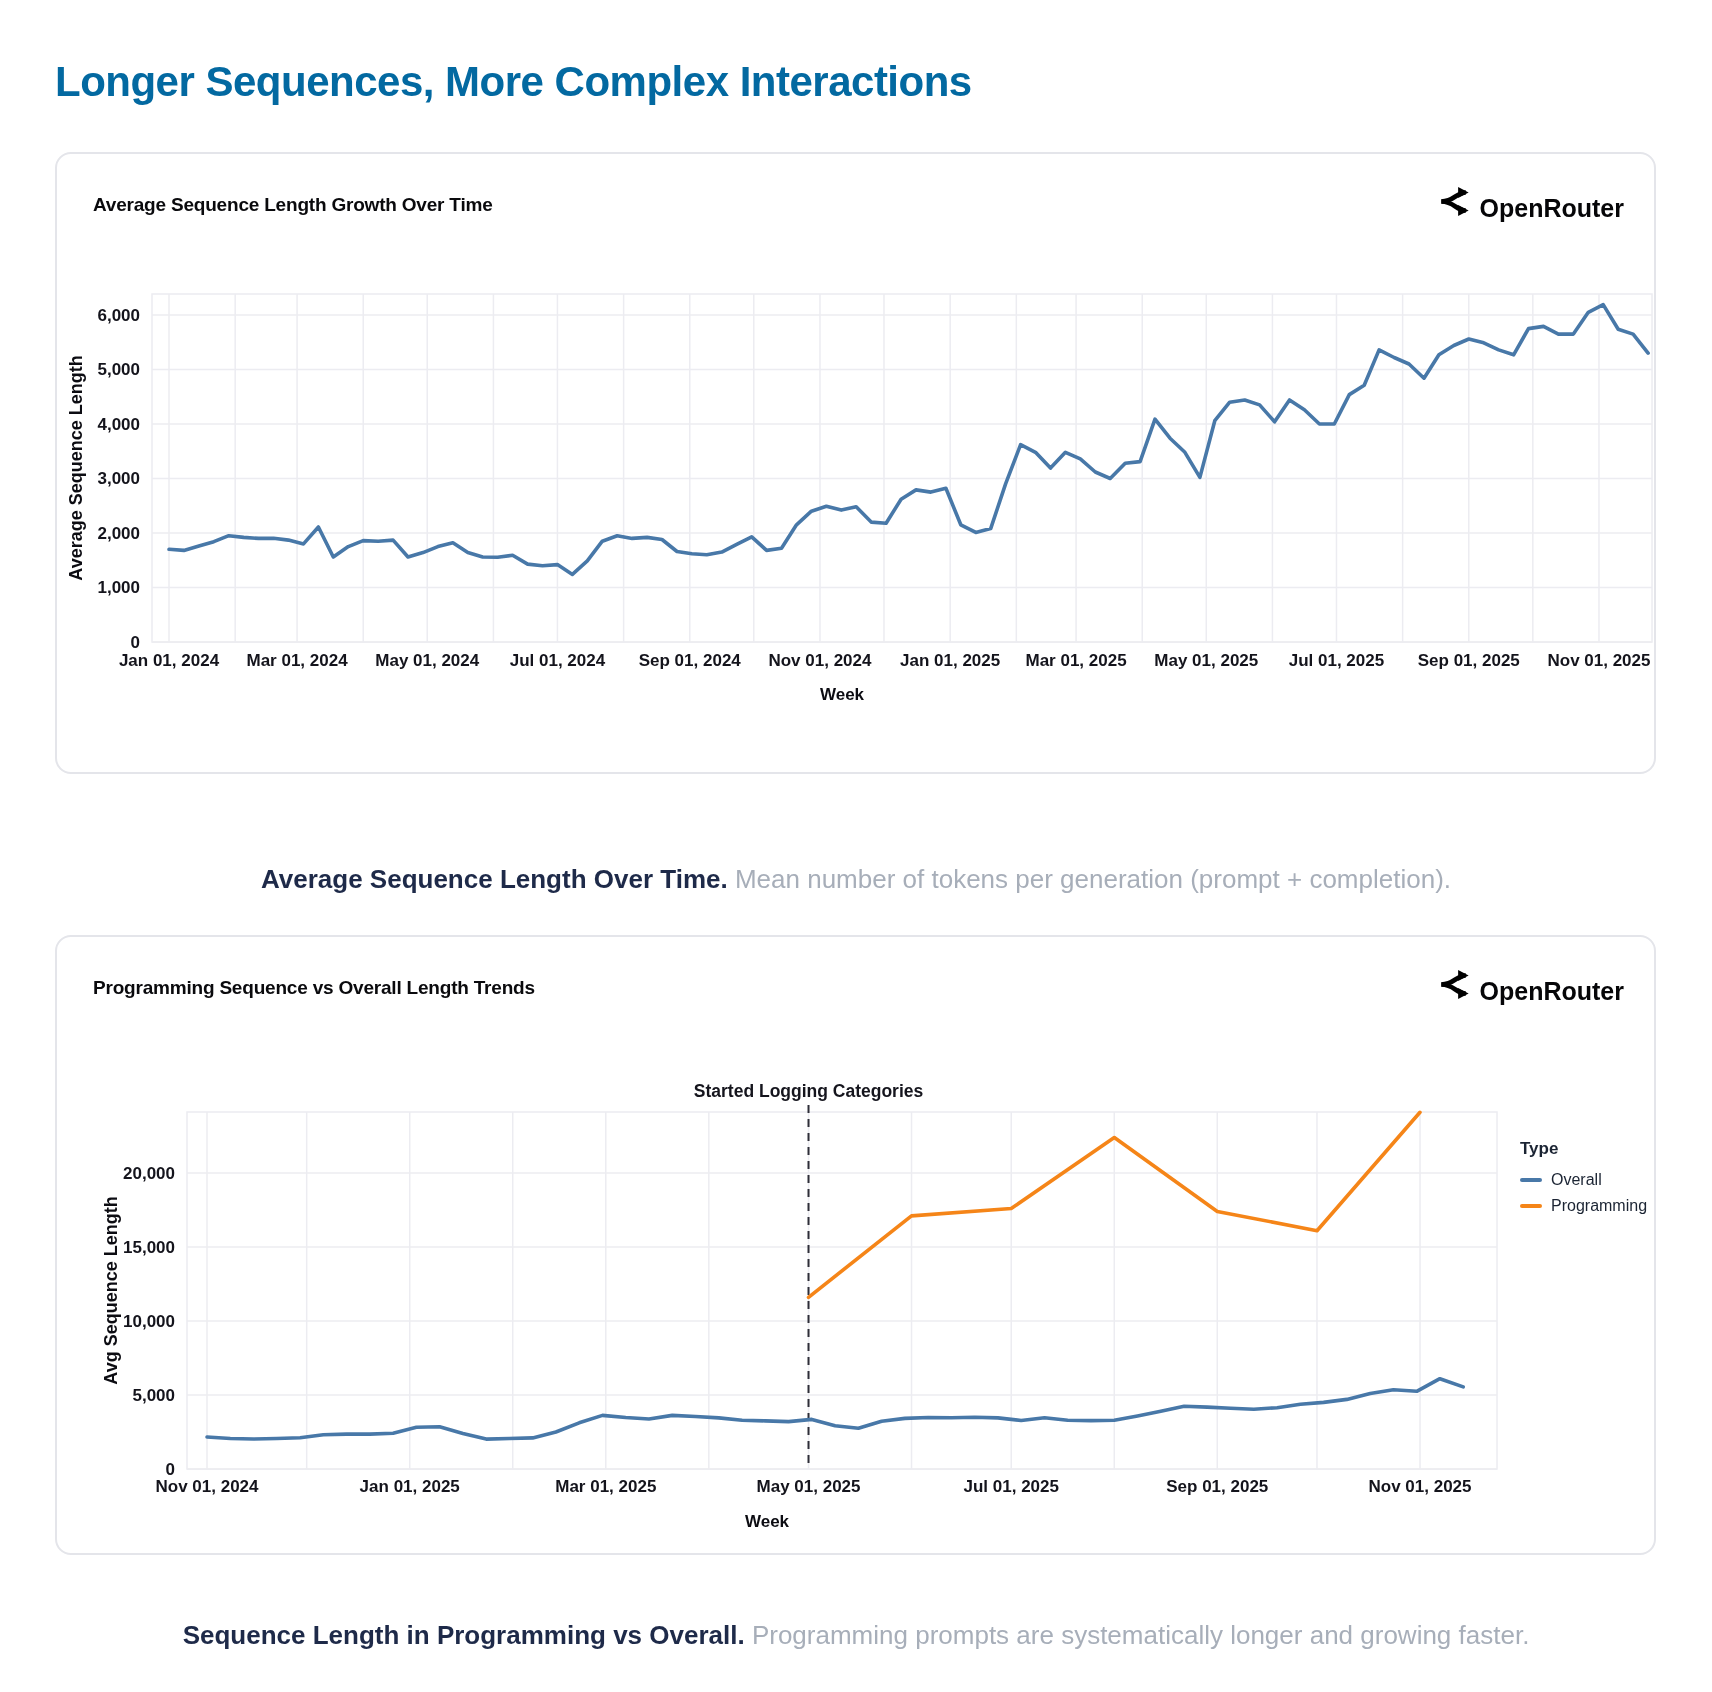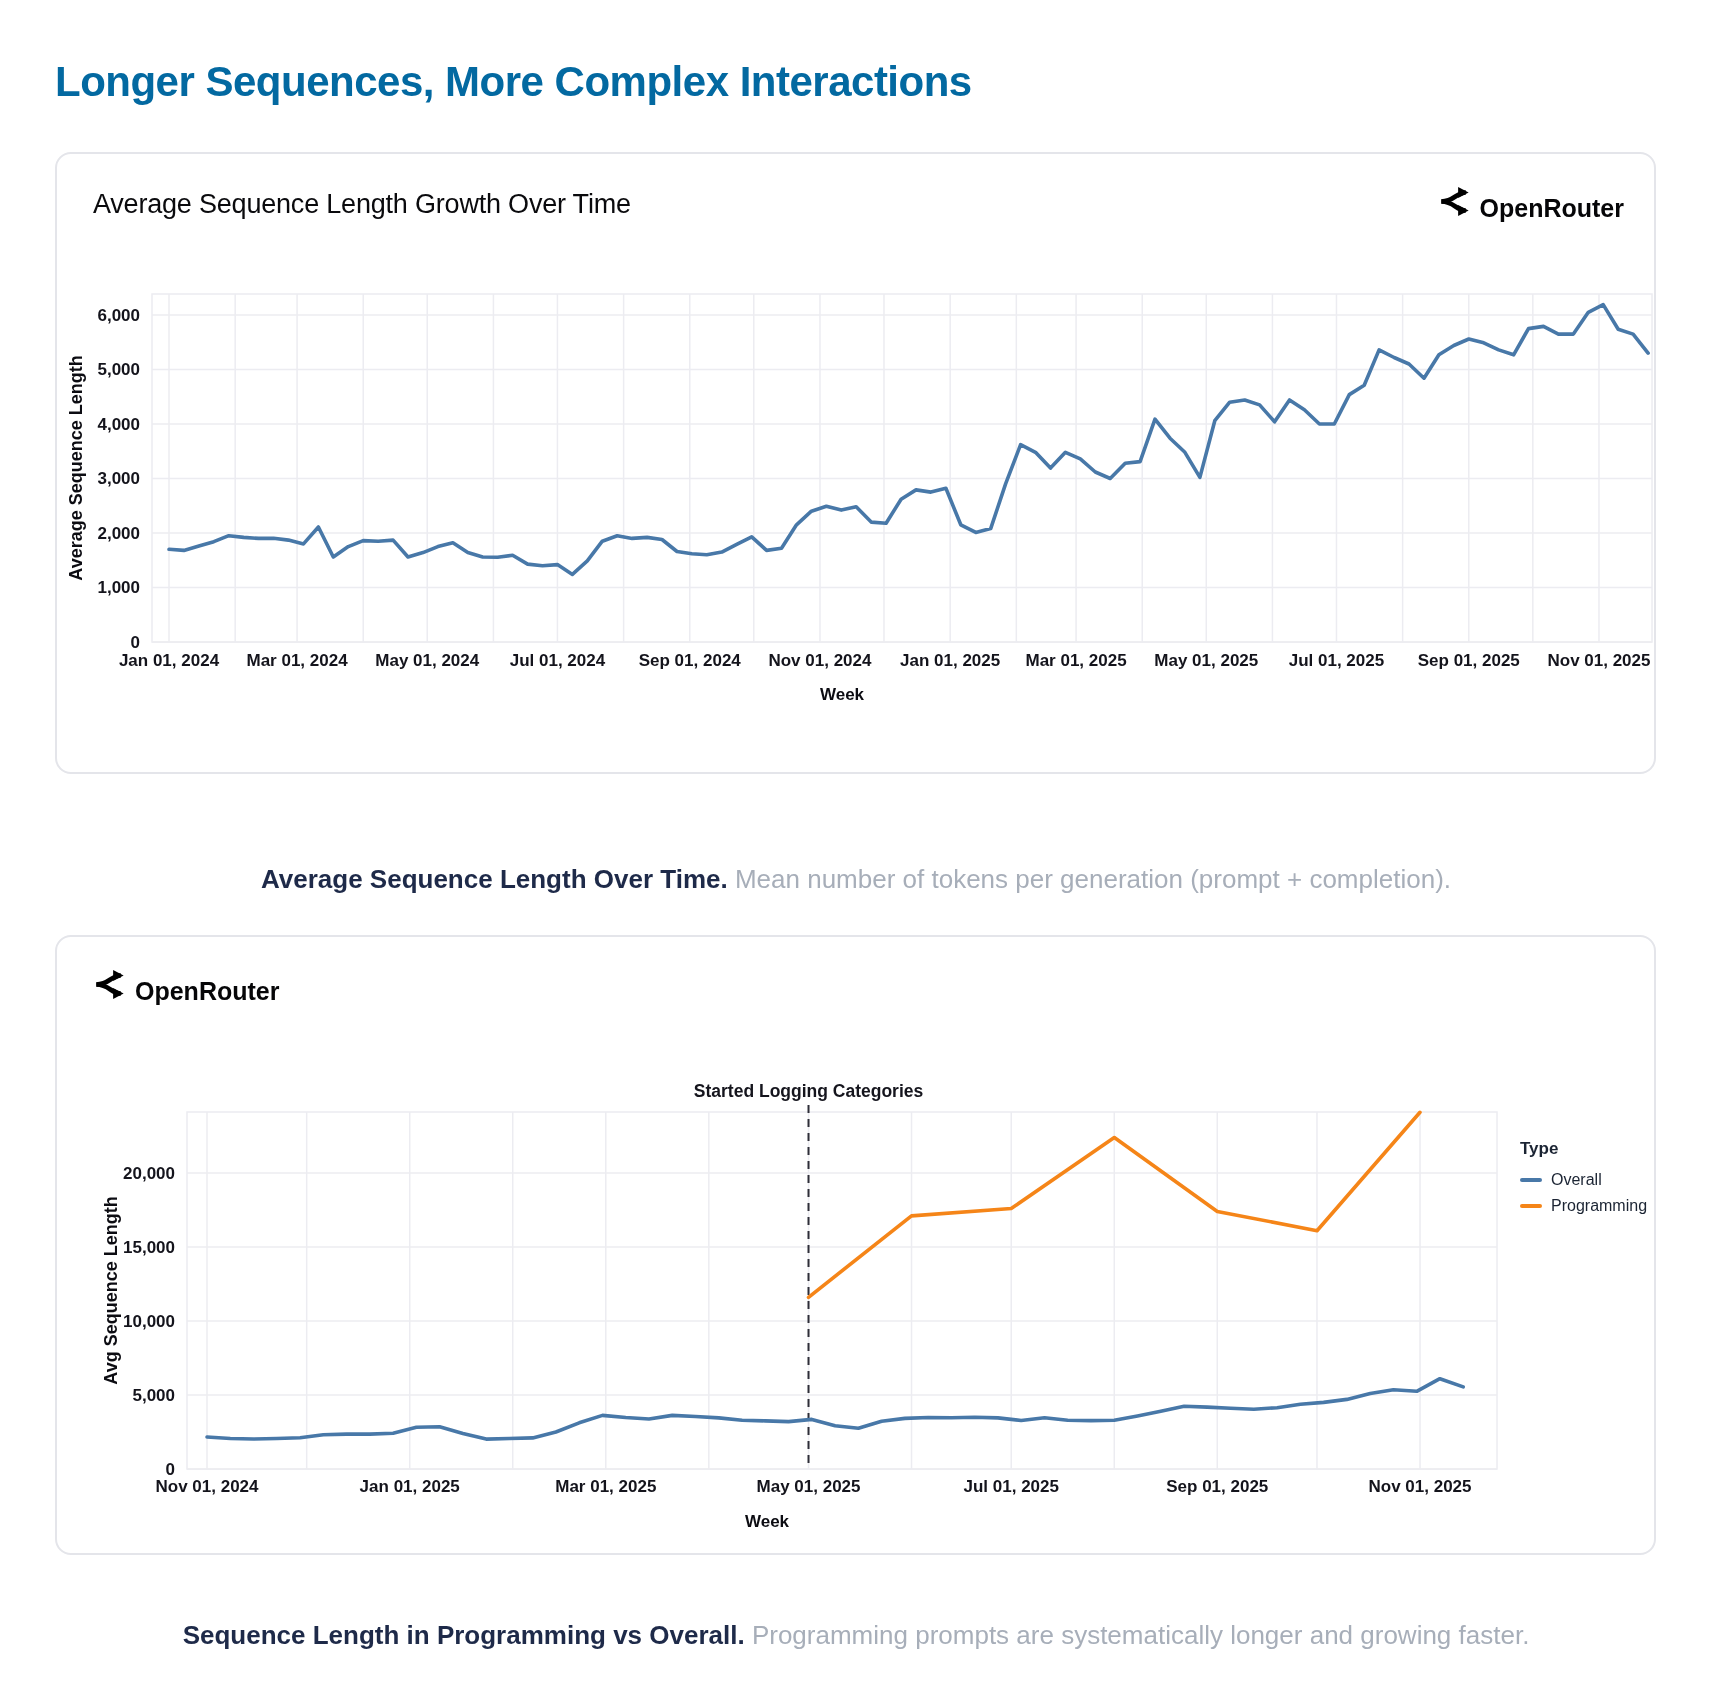--- a/index.html
+++ b/index.html
@@ -2,21 +2,21 @@
 <html><head>
 <meta charset="utf-8">
 <style>
   html,body{margin:0;padding:0;background:#ffffff;}
   body{width:1712px;height:1692px;position:relative;font-family:"Liberation Sans",sans-serif;overflow:hidden;}
   .page-title{position:absolute;left:55px;top:30px;font-size:42px;font-weight:700;letter-spacing:-0.5px;color:#0369a1;}
   .card{position:absolute;left:55px;width:1601px;background:#fff;border:2px solid #e4e5ea;border-radius:16px;box-sizing:border-box;}
   .card1{top:152px;height:622px;}
   .card2{top:935px;height:620px;}
   .card-header{position:absolute;left:36px;right:30px;top:32px;display:flex;justify-content:space-between;align-items:center;z-index:2;}
-  .card-title{font-size:27px;font-weight:400;color:#0a0a0d;letter-spacing:-0.2px;}
+  .card-title{font-size:19px;font-weight:700;color:#0a0a0d;letter-spacing:-0.2px;}
   .brand{display:flex;align-items:flex-end;gap:11px;font-size:25px;font-weight:600;color:#060608;}
   .plot-svg{position:absolute;left:0;top:0;}
   .legend{position:absolute;left:1463px;top:158px;z-index:2;}
   .legend-title{font-size:17px;font-weight:700;color:#1b2433;margin-bottom:12px;margin-top:44px;}
   .legend-item{display:flex;align-items:center;gap:9px;margin-bottom:8px;font-size:16px;color:#1b2433;text-align:center;}
   .swatch{width:22px;height:4px;border-radius:2px;display:inline-block;}
   .caption{position:absolute;left:0;width:100%;text-align:center;font-size:26px;}
   .caption .cap-bold{font-weight:700;color:#1e2a49;}
   .caption .cap-rest{font-weight:400;color:#a7aeb9;}
   .caption1{top:864px;}
@@ -102,20 +102,21 @@
       <path d="M112.0 395.3L126.9 396.4L141.9 392.1L156.8 387.7L171.8 381.7L186.7 383.4L201.6 384.4L216.6 384.2L231.5 386.1L246.5 389.9L261.4 373.0L276.3 403.0L291.3 392.6L306.2 386.6L321.2 387.2L336.1 386.1L351.0 403.0L366.0 398.6L380.9 392.6L395.9 388.8L410.8 398.6L425.7 403.0L440.7 403.2L455.6 401.3L470.6 410.1L485.5 411.7L500.4 410.6L515.4 420.4L530.3 406.8L545.3 387.2L560.2 381.7L575.1 384.4L590.1 383.4L605.0 385.5L620.0 397.5L634.9 399.7L649.8 400.8L664.8 398.1L679.7 390.4L694.7 382.8L709.6 396.4L724.5 394.3L739.5 370.8L754.4 357.2L769.4 352.3L784.3 356.1L799.2 352.8L814.2 368.1L829.1 369.2L844.1 345.2L859.0 335.9L873.9 338.1L888.9 334.3L903.8 370.8L918.8 378.4L933.7 374.6L948.6 329.9L963.6 290.7L978.5 298.3L993.5 314.1L1008.4 298.3L1023.3 304.9L1038.3 318.0L1053.2 324.5L1068.2 309.2L1083.1 307.6L1098.0 265.1L1113.0 284.2L1127.9 298.3L1142.9 323.4L1157.8 266.7L1172.7 248.2L1187.7 246.0L1202.6 250.9L1217.6 267.8L1232.5 246.0L1247.4 255.8L1262.4 270.0L1277.3 270.0L1292.3 240.6L1307.2 231.3L1322.1 195.9L1337.1 203.5L1352.0 210.0L1367.0 224.2L1381.9 200.8L1396.8 191.5L1411.8 185.0L1426.7 188.8L1441.7 195.9L1456.6 200.8L1471.5 174.6L1486.5 172.4L1501.4 180.1L1516.4 180.1L1531.3 158.3L1546.2 150.6L1561.2 175.2L1576.1 180.1L1591.1 199.1" fill="none" stroke="#4878a8" stroke-width="3.6" stroke-linejoin="round" stroke-linecap="round"></path>
     </svg>
 </div>
 
 <div class="caption caption1">
   <span class="cap-bold">Average Sequence Length Over Time.</span><span class="cap-rest"> Mean number of tokens per generation (prompt + completion).</span>
 </div>
 
 <div class="card card2">
   <div class="card-header">
+    <div class="card-title">Programming Sequence vs Overall Length Trends</div>
     <div class="brand">
       <span>
         <svg width="31" height="31" viewBox="0 0 24 24">
           <path d="M21.5 5 C14 5 12.5 12 2.6 12" fill="none" stroke="#000" stroke-width="3.6"></path>
           <path d="M21.5 19 C14 19 12.5 12 2.6 12" fill="none" stroke="#000" stroke-width="3.6"></path>
           <path d="M23.7 5 L15.6 0.7 L15.6 9.3 Z" fill="#000"></path>
           <path d="M23.7 19 L15.6 14.7 L15.6 23.3 Z" fill="#000"></path>
         </svg>
       </span>
       <span>OpenRouter</span>

